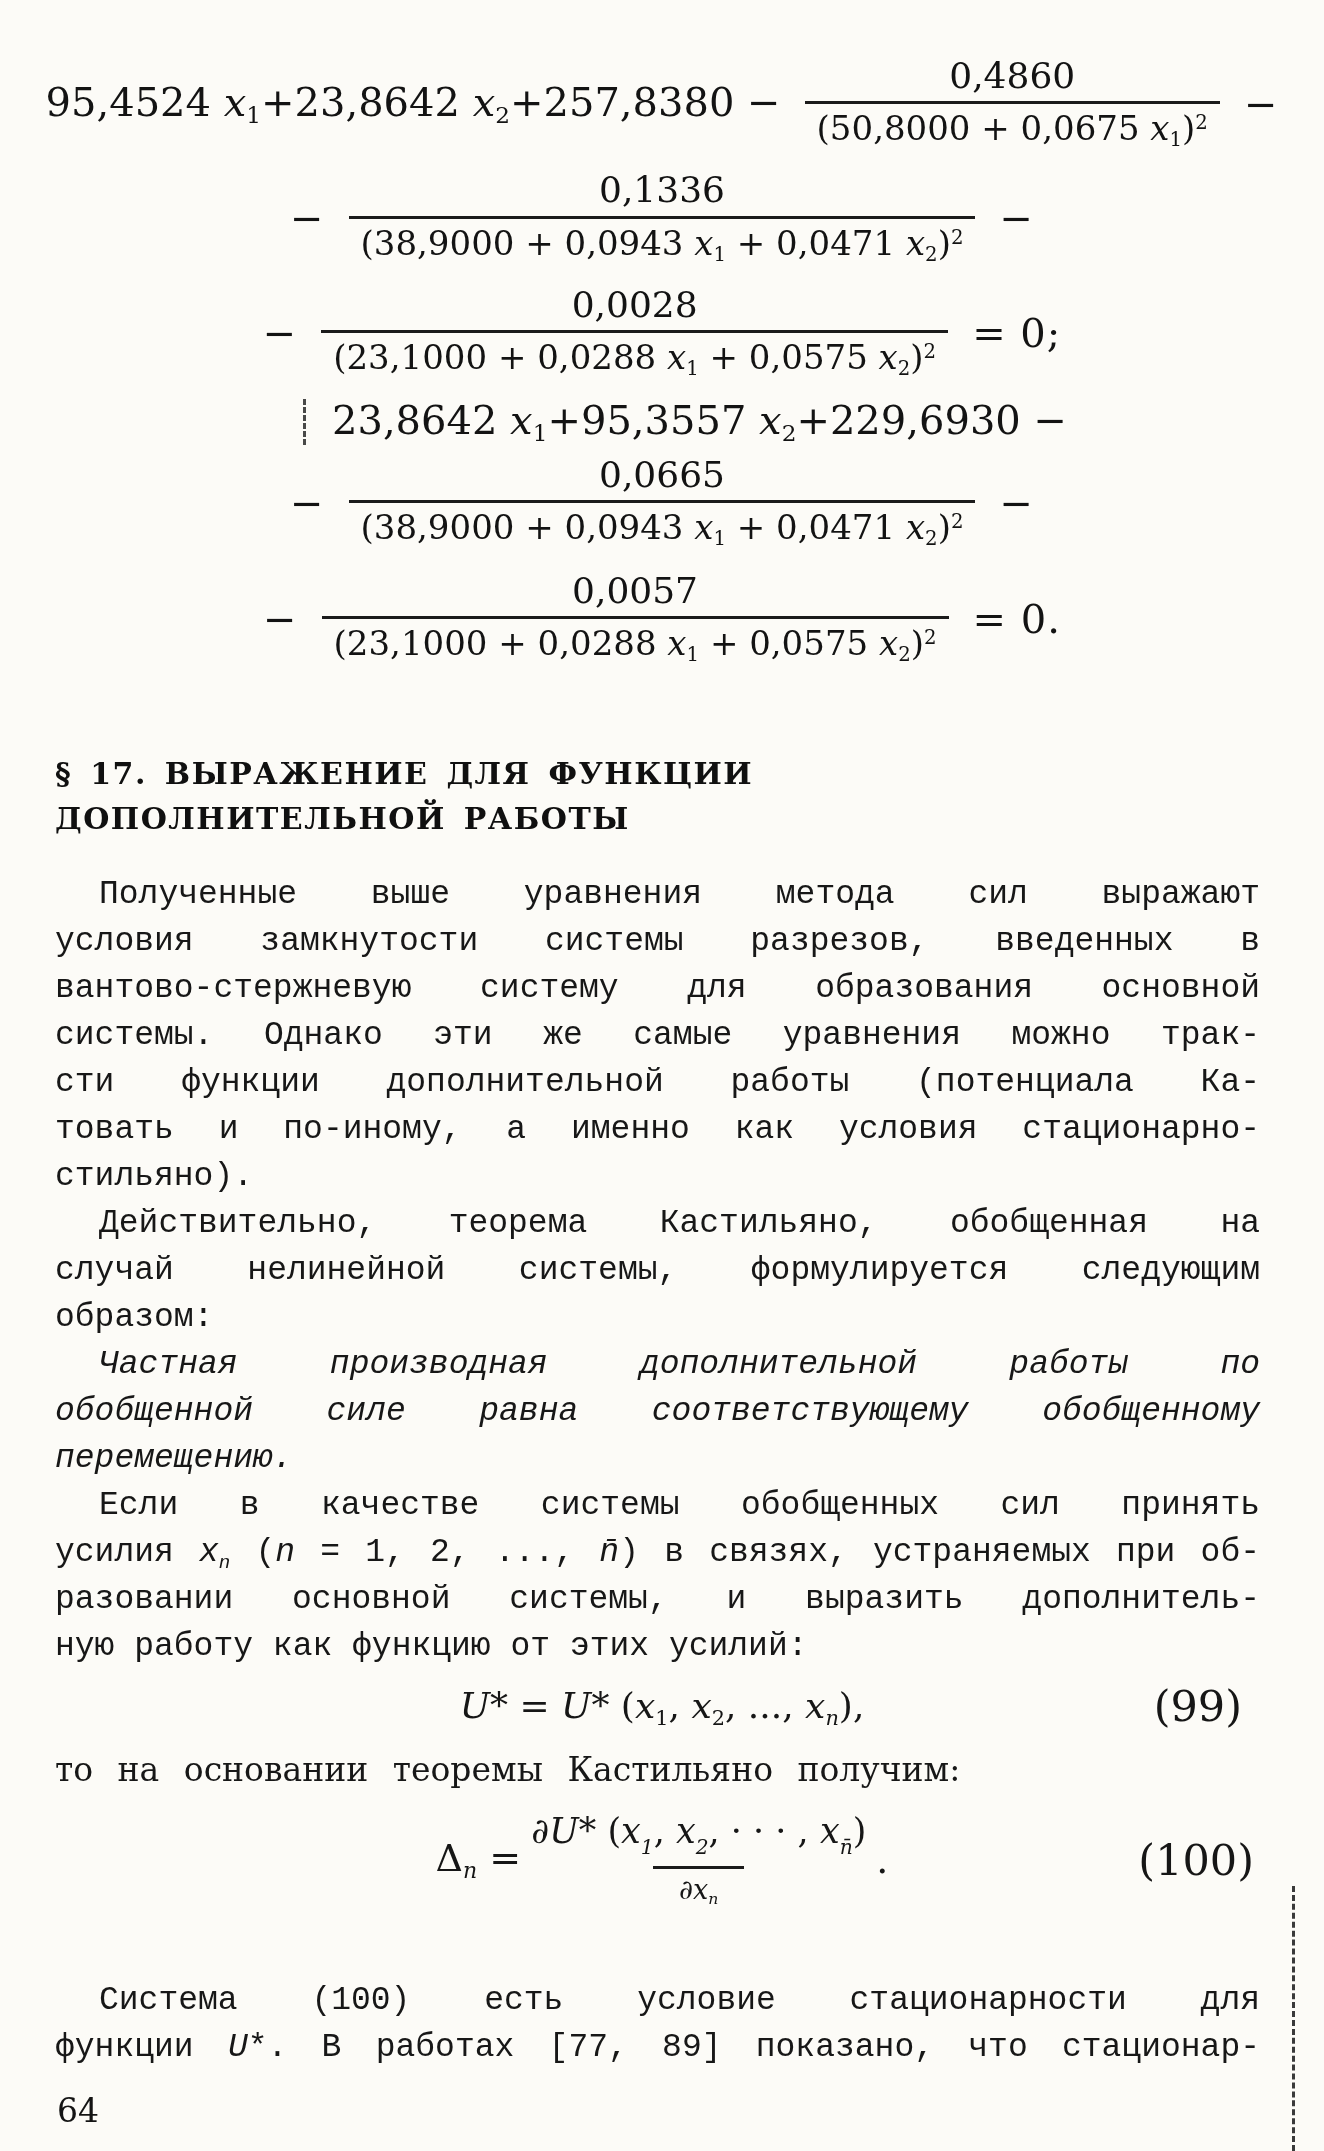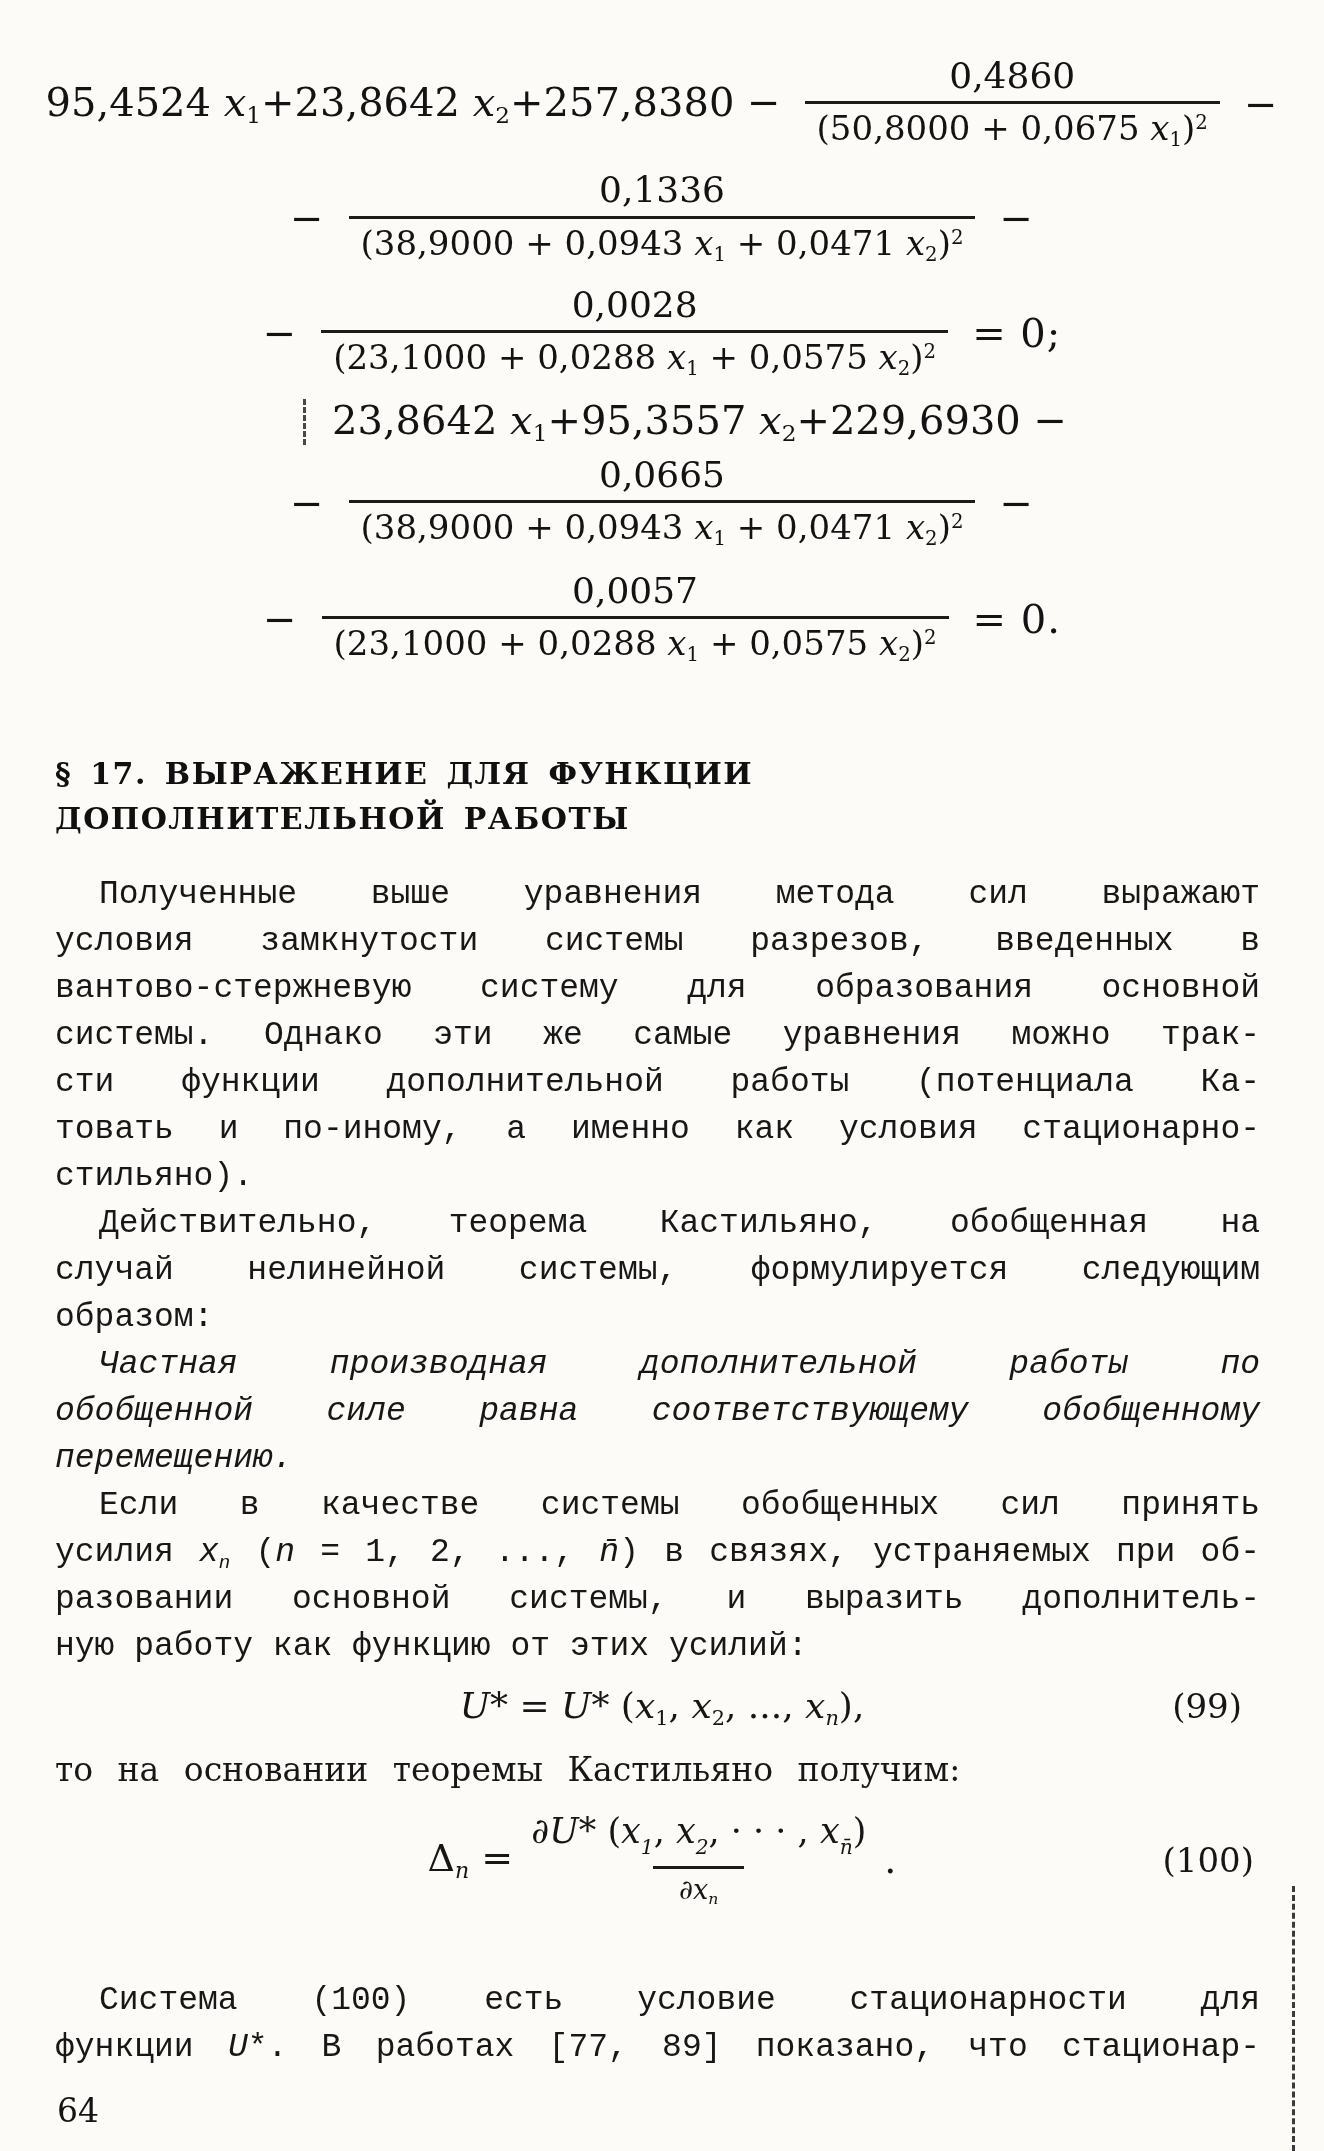--- a/index.html
+++ b/index.html
@@ -51,30 +51,30 @@
     font-family:Liberation Mono, monospace;
   }
   .para .line.first{text-indent:44px;}
   .para .line.lastline{text-align-last:left;}
   .para.italic .line{font-style:italic;}
   .para.m-p1{margin-top:30px;}
   .para.m-p5{margin-top:68px;}
   
   .eqline{position:relative;width:1324px;text-align:center;font-size:36px;}
   .eqline.eq99{margin-top:10px;height:52px;line-height:52px;}
-  .eqlabel{position:absolute;top:50%;transform:translateY(-50%);font-size:34px;}
+  .eqlabel{position:absolute;top:50%;transform:translateY(-50%);font-size:43px;}
   .eq99 .eqlabel{right:82px;}
   .eq100 .eqlabel{right:70px;}
   .transition{
     margin:14px 0 0 55px;font-size:33px;line-height:47px;
     word-spacing:14px;color:#171717;
   }
   .eqline.eq100{
     margin-top:18px;
-    display:flex;justify-content:center;align-items:center;gap:14px;
+    display:flex;justify-content:center;align-items:center;gap:6px;
     font-size:38px;
   }
   .eq100 .frac .num{font-size:35px;line-height:1.15;padding:0 4px 6px;}
   .eq100 .frac .den{font-size:27px;line-height:1.2;border-top:3px solid #1b1b1b;padding:5px 26px 0;}
   .eq100 .num .t-sub,.eq100 .num .t-subi{vertical-align:-0.55em;}
   
   .pagenum{margin:20px 0 0 57px;font-size:33px;color:#141414;}
   .scanline{
     position:absolute;left:1292px;top:1886px;height:265px;width:0;
     border-left:3px dashed #3a3a3a;

